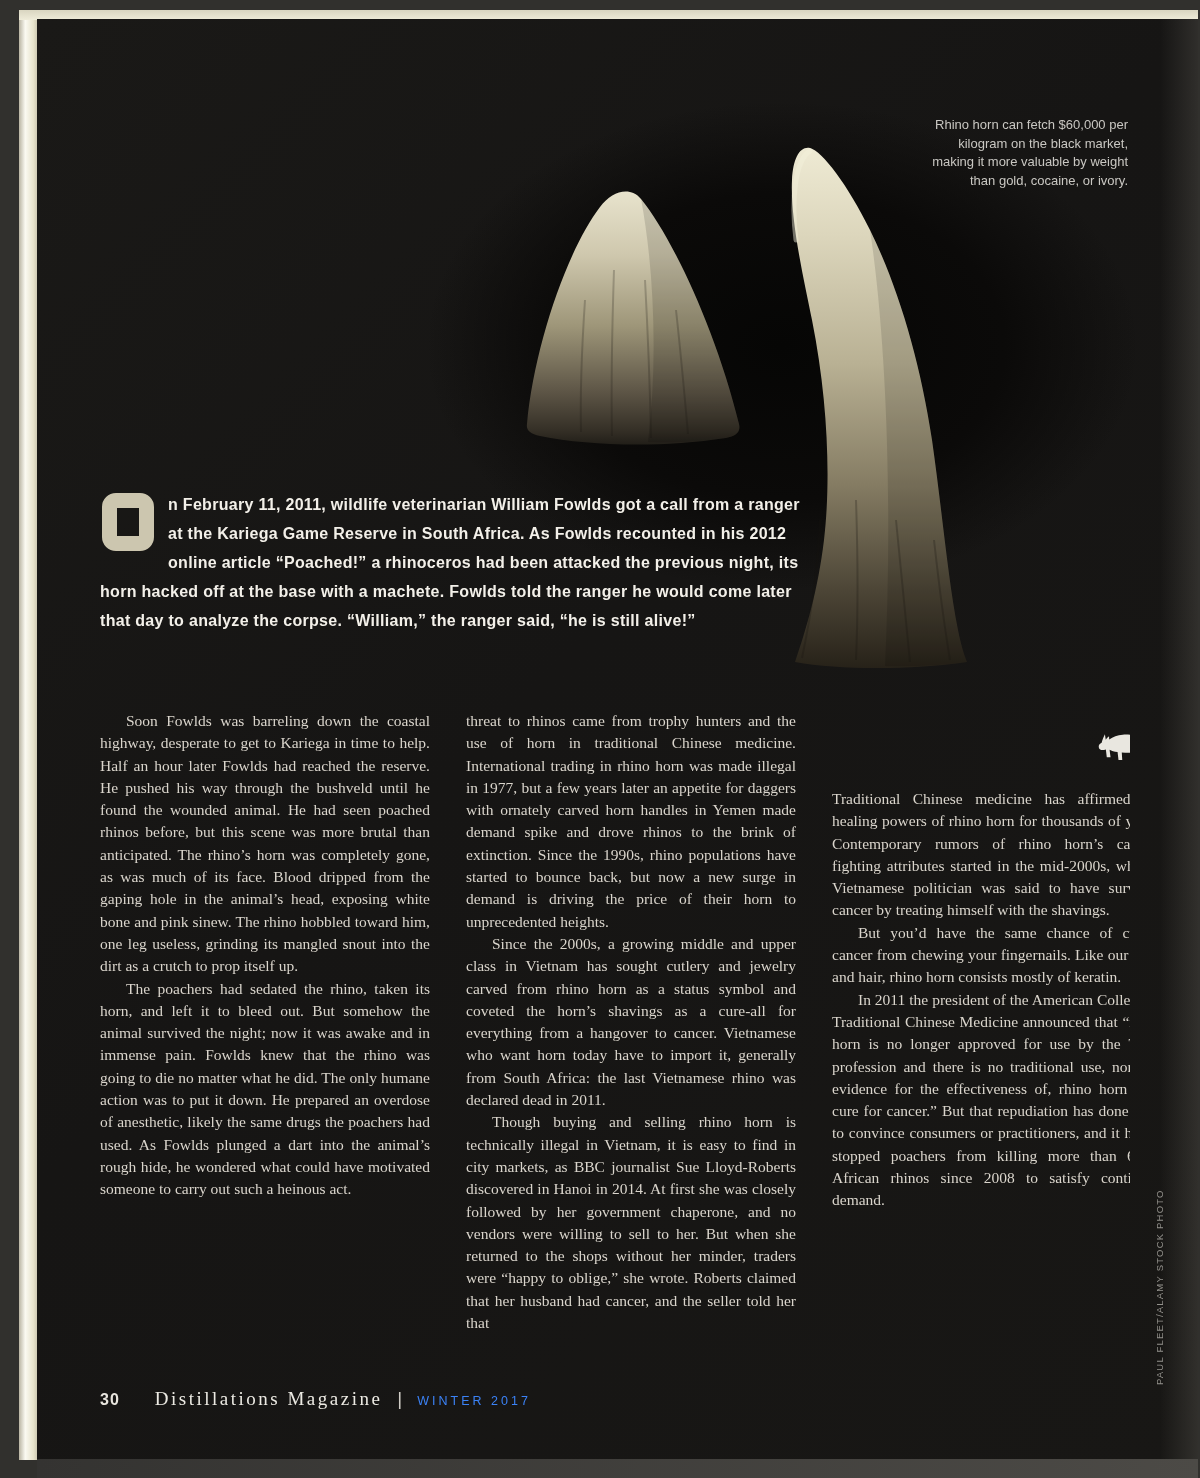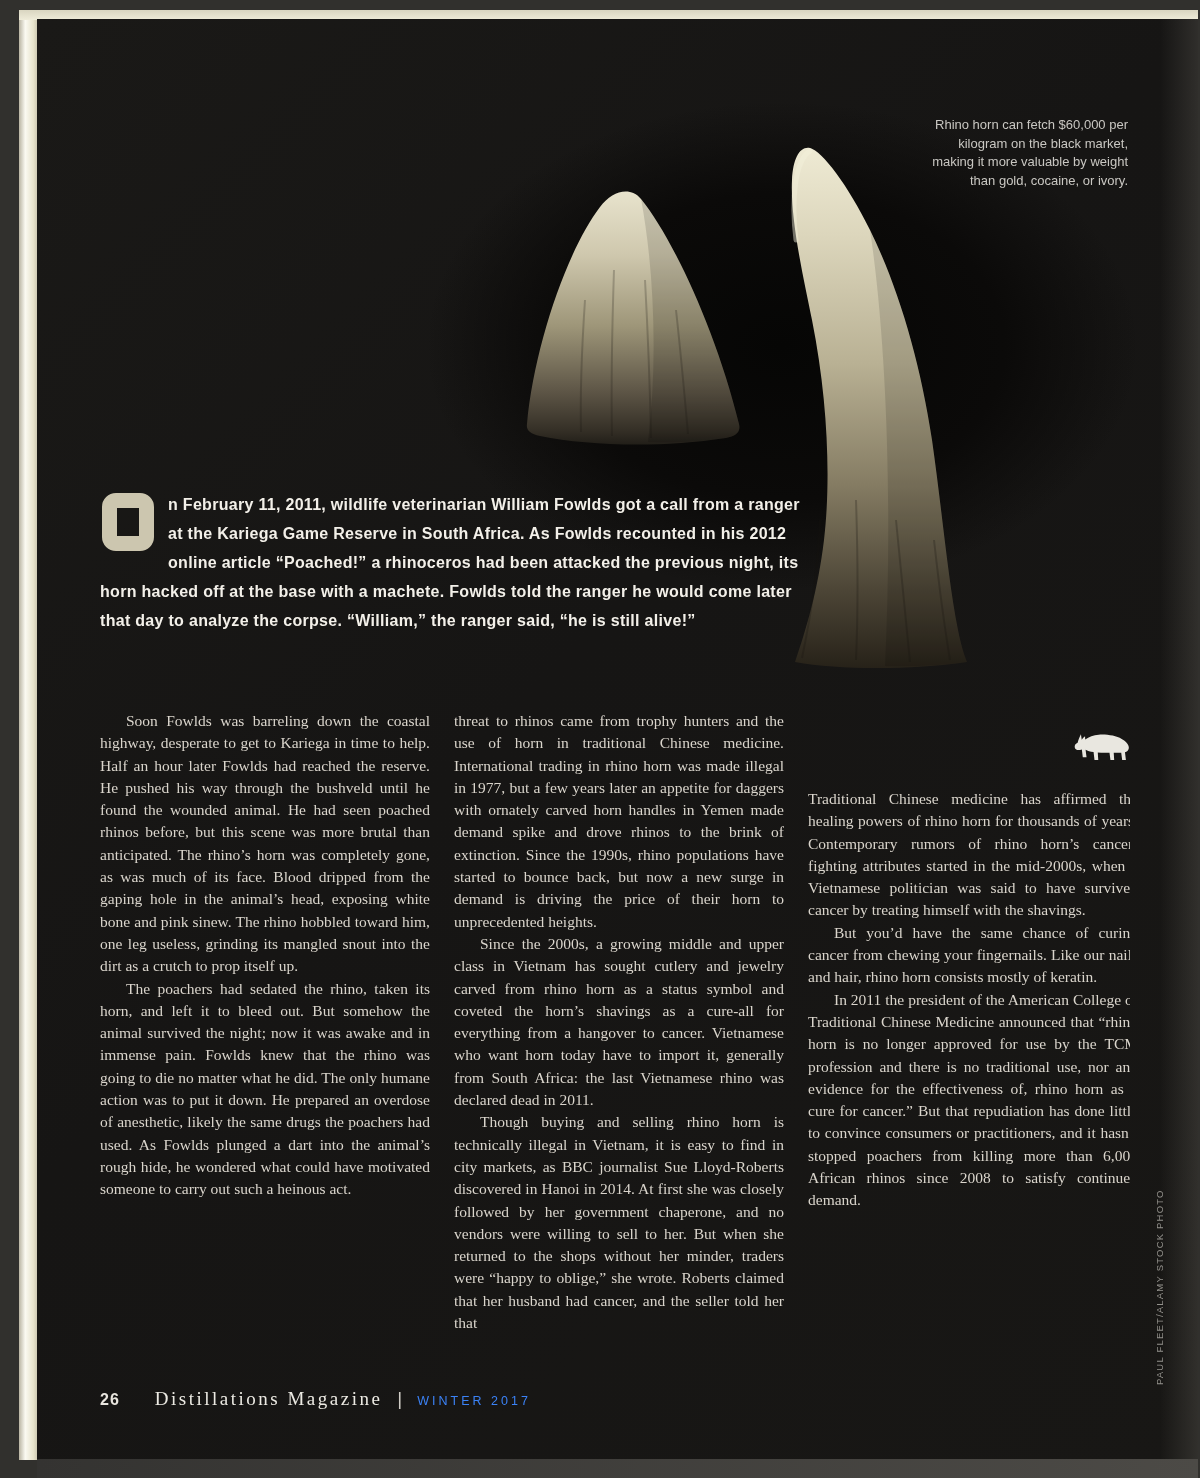--- a/index.html
+++ b/index.html
@@ -53,21 +53,21 @@
     float:left;
     width:22px;height:28px;
     border:15px solid #ccc6af;border-radius:14px;
     margin:3px 14px 2px 2px;
     position:relative;
   }
   .dropcap-letter{position:absolute;opacity:0;left:0;top:0;}
 
   .columns{
     position:absolute;left:100px;top:710px;width:1030px;height:660px;
-    display:flex;gap:24px;overflow:hidden;
+    display:flex;gap:36px;overflow:hidden;
     color:#dad5cc;font-size:15.5px;line-height:22.3px;
     font-family:"Liberation Serif",serif;
   }
   .col{flex:0 0 330px;width:330px;text-align:justify;}
   .col p{margin:0;}
   .col p.indent{text-indent:26px;}
   .divider{
     text-align:right;padding-right:6px;margin:16px 0 24px 0;height:38px;
   }
 
@@ -169,21 +169,21 @@
             <path fill="#e9e7e0" d="M3.5 24 C2 21 3.5 18.5 6 17.5 C6.8 14.5 8.2 11 9.5 8.5 L10.4 14.5 C11.3 13 12.7 11.4 13.9 10.7 L14.1 14.2 C18 11.2 23 9.4 28.5 9 C37 8.4 47 10 53 13.5 C58 16.3 61.2 20 60.6 23.5 C60.2 26 58.5 27.5 56.5 27.8 L57.5 36 L53.5 36 L52.5 28.2 L44.5 28.2 L45 36 L41 36 L40 28.2 C36 28.5 31 28.4 27.5 28 L28 36 L24 36 L23 27.5 C19.5 27 16.5 26.2 14.5 25 L15.5 33 L11.5 33 L10.5 24.8 C7.5 25.6 5 25.9 3.5 24 Z"></path>
           </svg>
         </div>
         <p>Traditional Chinese medicine has affirmed the healing powers of rhino horn for thousands of years. Contemporary rumors of rhino horn’s cancer-fighting attributes started in the mid-2000s, when a Vietnamese politician was said to have survived cancer by treating himself with the shavings.</p>
         <p class="indent">But you’d have the same chance of curing cancer from chewing your fingernails. Like our nails and hair, rhino horn consists mostly of keratin.</p>
         <p class="indent">In 2011 the president of the American College of Traditional Chinese Medicine announced that “rhino horn is no longer approved for use by the TCM profession and there is no traditional use, nor any evidence for the effectiveness of, rhino horn as a cure for cancer.” But that repudiation has done little to convince consumers or practitioners, and it hasn’t stopped poachers from killing more than 6,000 African rhinos since 2008 to satisfy continued demand.</p>
       </div>
     </div>
 
     <div class="footer">
-      <span class="pagenum">26</span>
+      <span class="pagenum">30</span>
       <span class="mag">Distillations Magazine</span>
       <span class="bar">|</span>
       <span class="issue">WINTER 2017</span>
     </div>
 
     <div class="credit">PAUL FLEET/ALAMY STOCK PHOTO</div>
 
   </div>
 </div>
 

